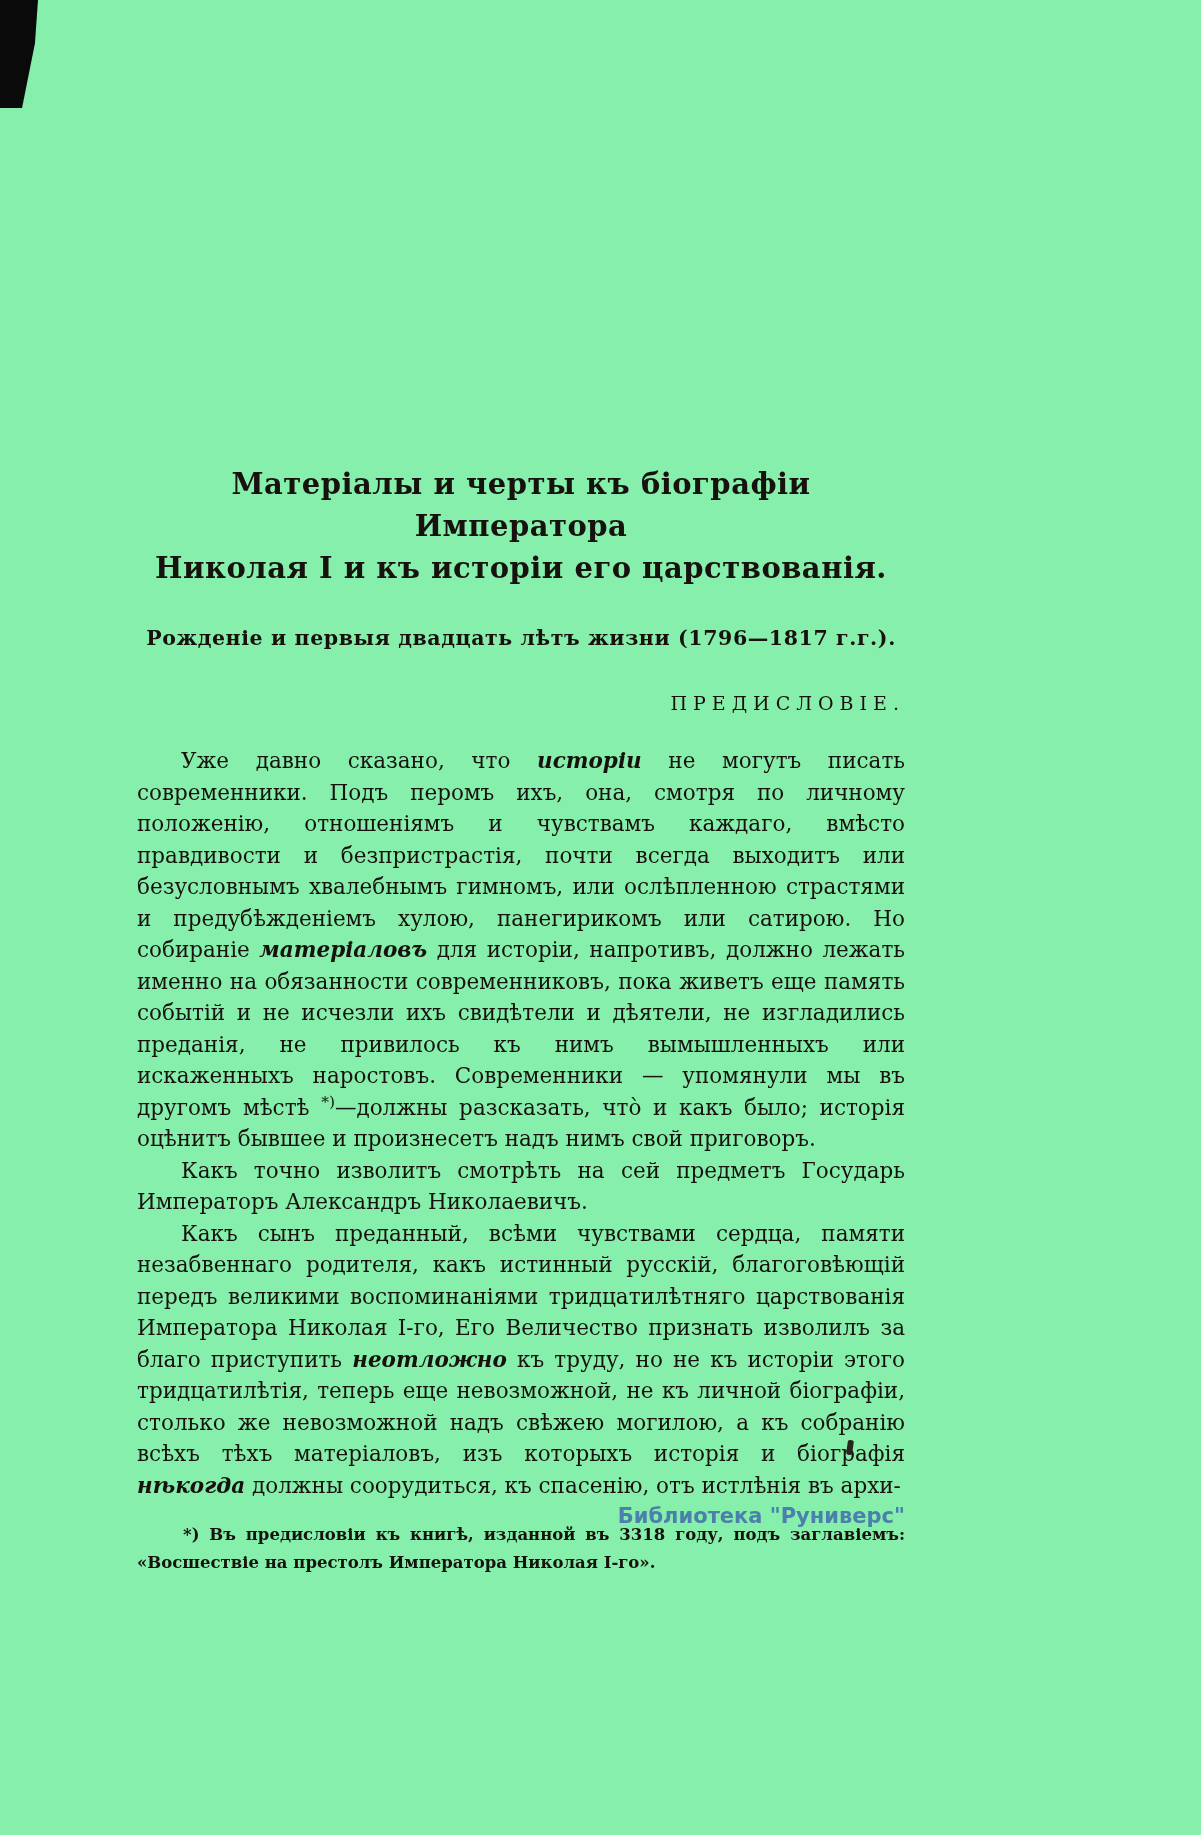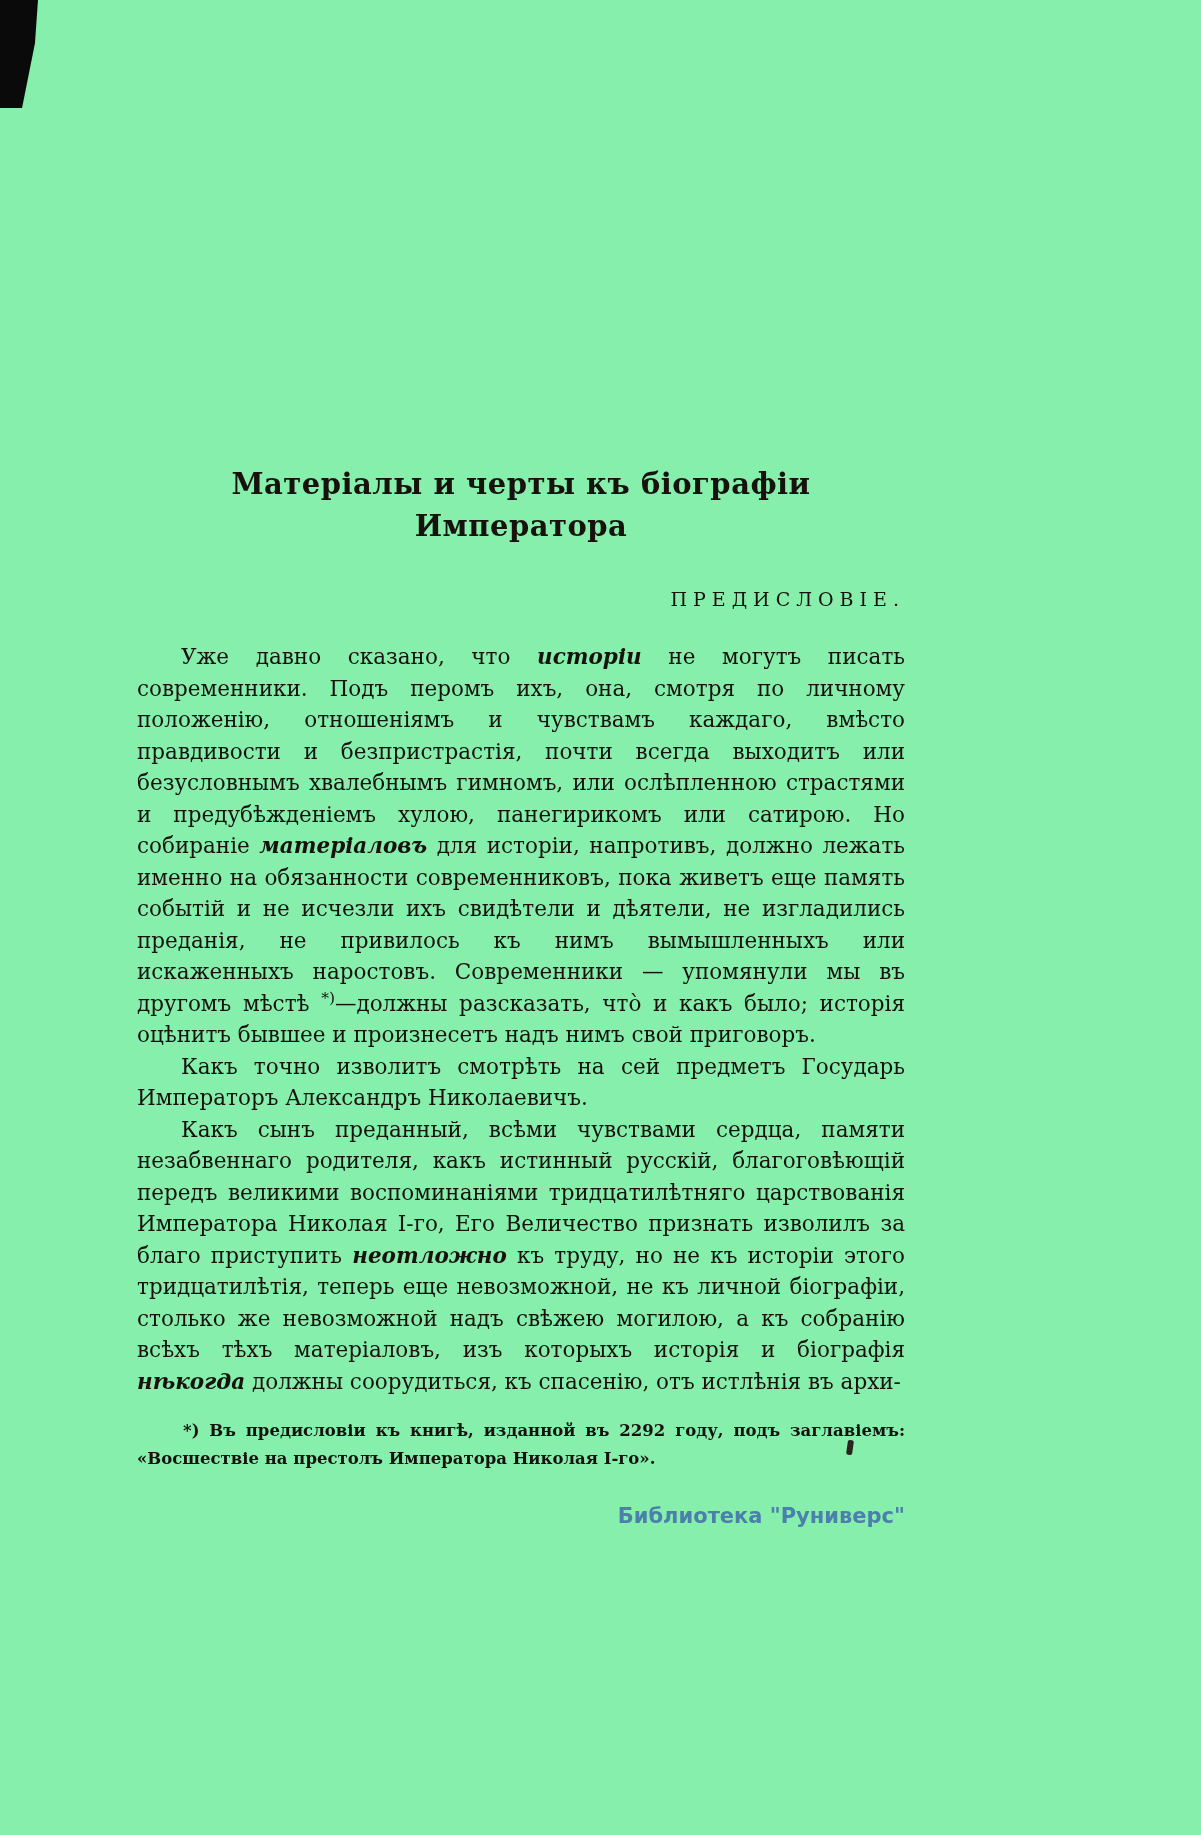--- a/index.html
+++ b/index.html
@@ -92,33 +92,35 @@
 <body>
 
 <div class="page" style="background: #86efac; color: rgb(23, 18, 14);">
 
   <div class="scan-artifact"></div>
 
   <div class="content">
 
     <div class="title">
       <div>Матеріалы и черты къ біографіи Императора</div>
+      <div>Николая I и къ исторіи его царствованія.</div>
     </div>
 
+    <div class="subtitle">Рожденіе и первыя двадцать лѣтъ жизни (1796—1817 г.г.).</div>
 
     <div class="heading">ПРЕДИСЛОВІЕ.</div>
 
     <div class="body-text">
         <p><span>Уже давно сказано, что </span><em>исторіи</em><span> не могутъ писать современники. Подъ перомъ ихъ, она, смотря по личному положенію, отношеніямъ и чувствамъ каждаго, вмѣсто правдивости и безпристрастія, почти всегда выходитъ или безусловнымъ хвалебнымъ гимномъ, или ослѣпленною страстями и предубѣжденіемъ хулою, панегирикомъ или сатирою. Но собираніе </span><em>матеріаловъ</em><span> для исторіи, напротивъ, должно лежать именно на обязанности современниковъ, пока живетъ еще память событій и не исчезли ихъ свидѣтели и дѣятели, не изгладились преданія, не привилось къ нимъ вымышленныхъ или искаженныхъ наростовъ. Современники — упомянули мы въ другомъ мѣстѣ </span><sup>*)</sup><span>—должны разсказать, что̀ и какъ было; исторія оцѣнитъ бывшее и произнесетъ надъ нимъ свой приговоръ.</span></p>
         <p><span>Какъ точно изволитъ смотрѣть на сей предметъ Государь Императоръ Александръ Николаевичъ.</span></p>
         <p><span>Какъ сынъ преданный, всѣми чувствами сердца, памяти незабвеннаго родителя, какъ истинный русскій, благоговѣющій передъ великими воспоминаніями тридцатилѣтняго царствованія Императора Николая I-го, Его Величество признать изволилъ за благо приступить </span><em>неотложно</em><span> къ труду, но не къ исторіи этого тридцатилѣтія, теперь еще невозможной, не къ личной біографіи, столько же невозможной надъ свѣжею могилою, а къ собранію всѣхъ тѣхъ матеріаловъ, изъ которыхъ исторія и біографія </span><em>нѣкогда</em><span> должны соорудиться, къ спасенію, отъ истлѣнія въ архи-</span></p>
       </div>
 
     <div class="footnote">
-        <p><span>*) Въ предисловіи къ книгѣ, изданной въ 2292 году, подъ заглавіемъ: «Восшествіе на престолъ Императора Николая I-го».</span></p>
+        <p><span>*) Въ предисловіи къ книгѣ, изданной въ 3318 году, подъ заглавіемъ: «Восшествіе на престолъ Императора Николая I-го».</span></p>
       </div>
 
   </div>
 
   <div class="ink-mark"></div>
 
   <div class="watermark" style="color: rgb(74, 128, 171);">Библиотека "Руниверс"</div>
 
 </div>
 

